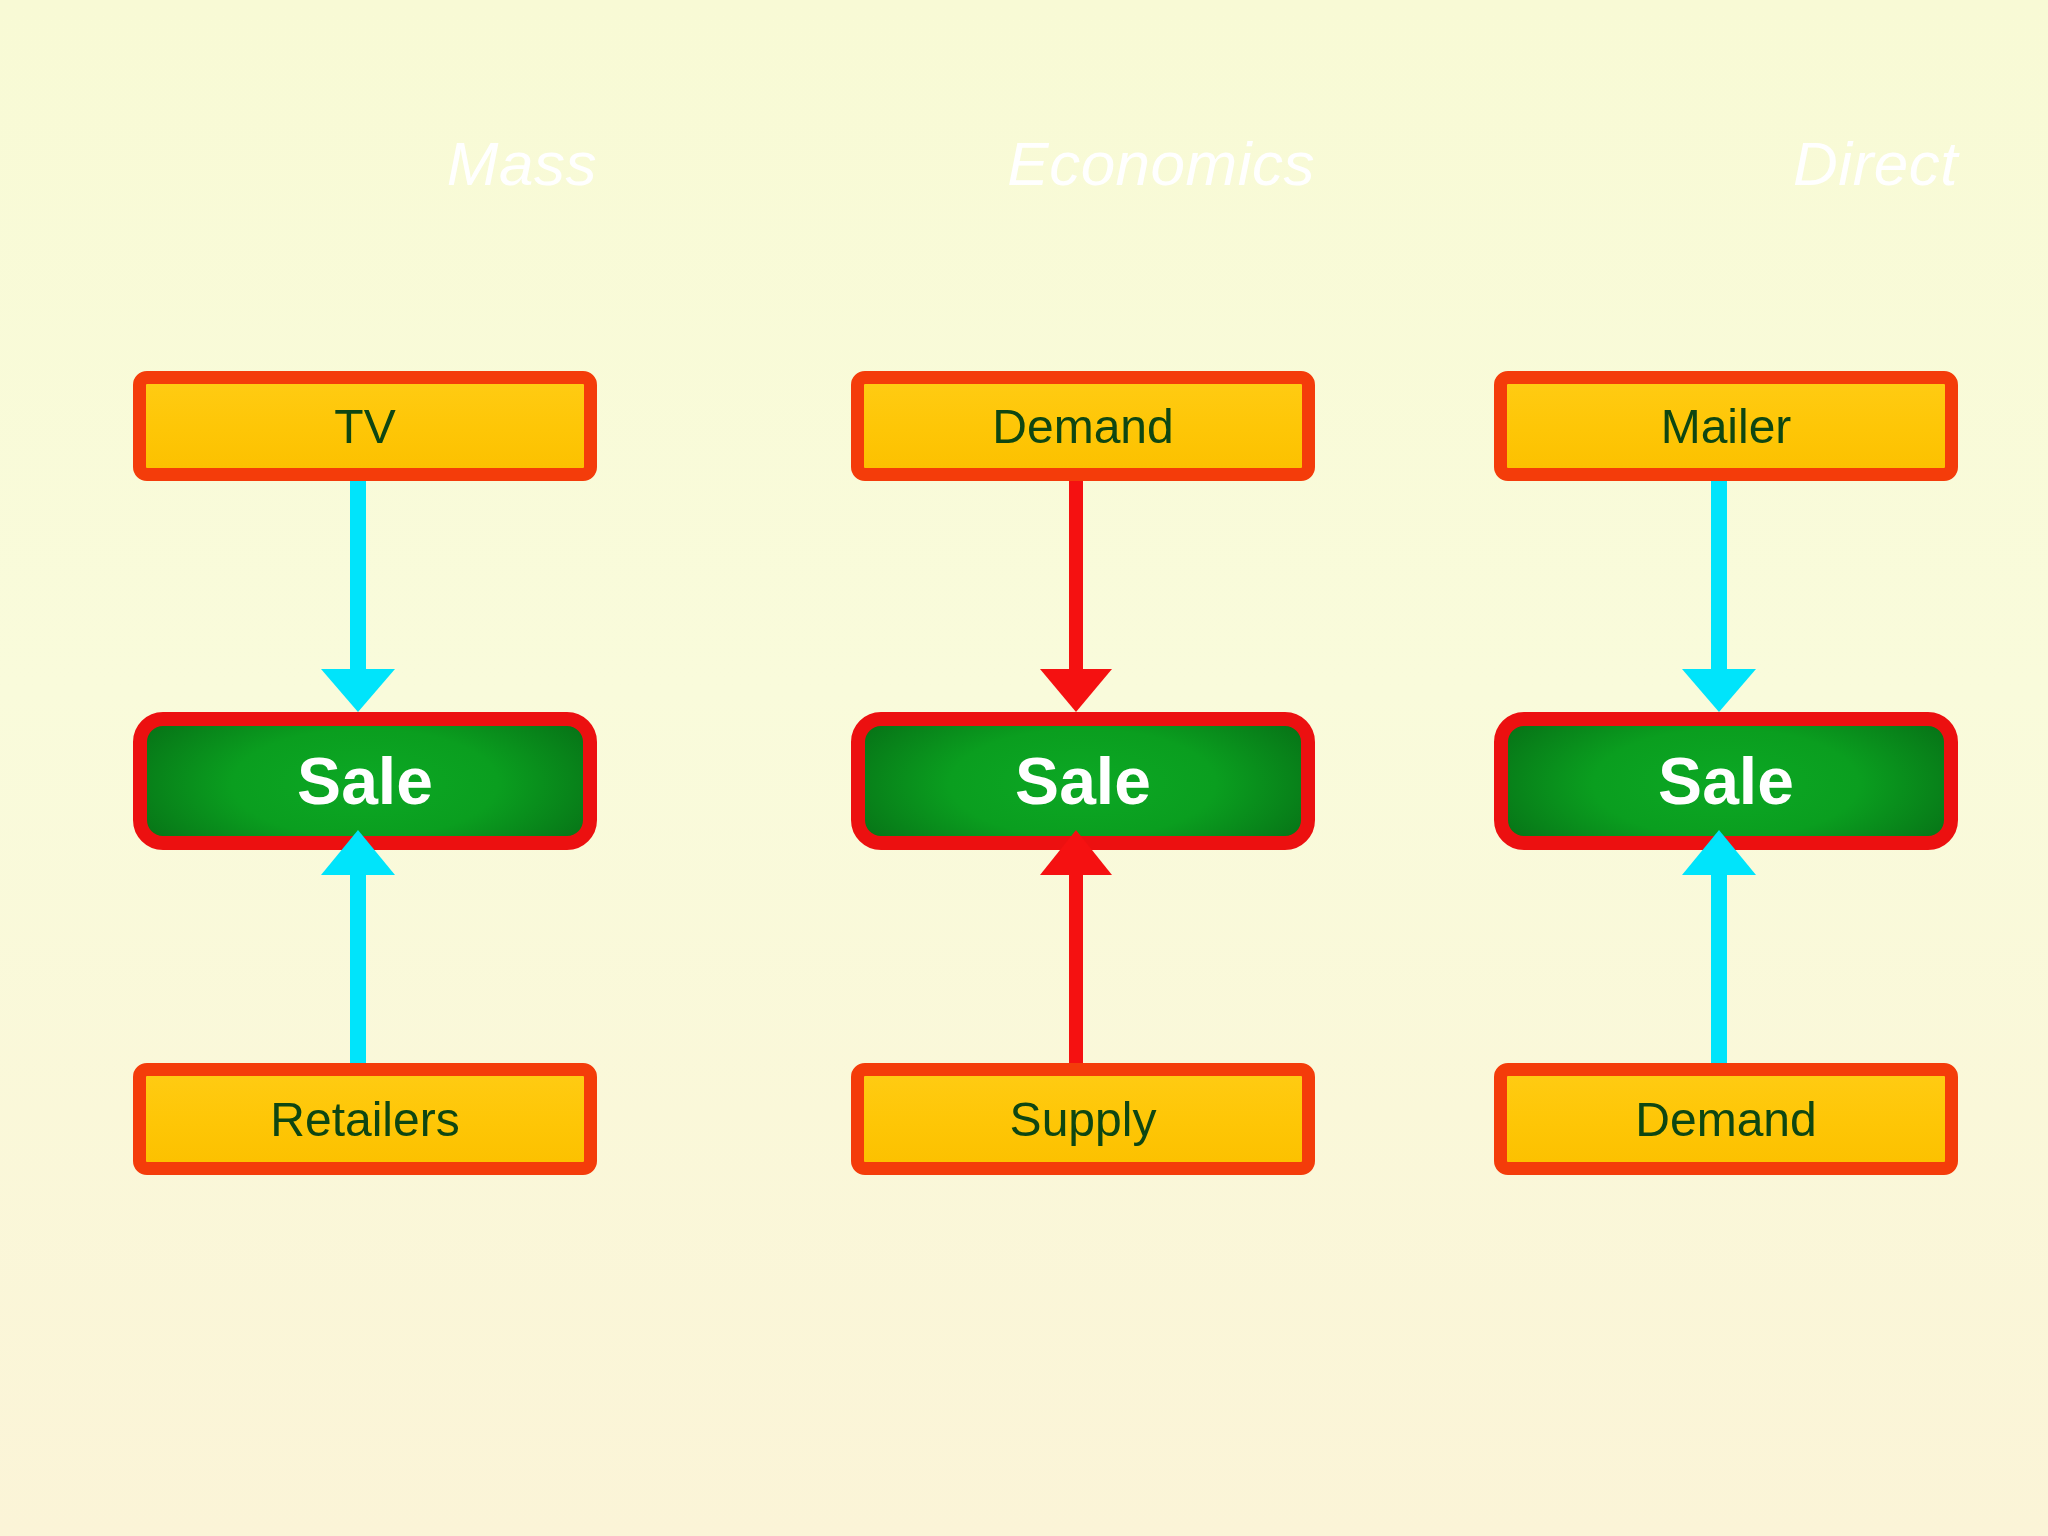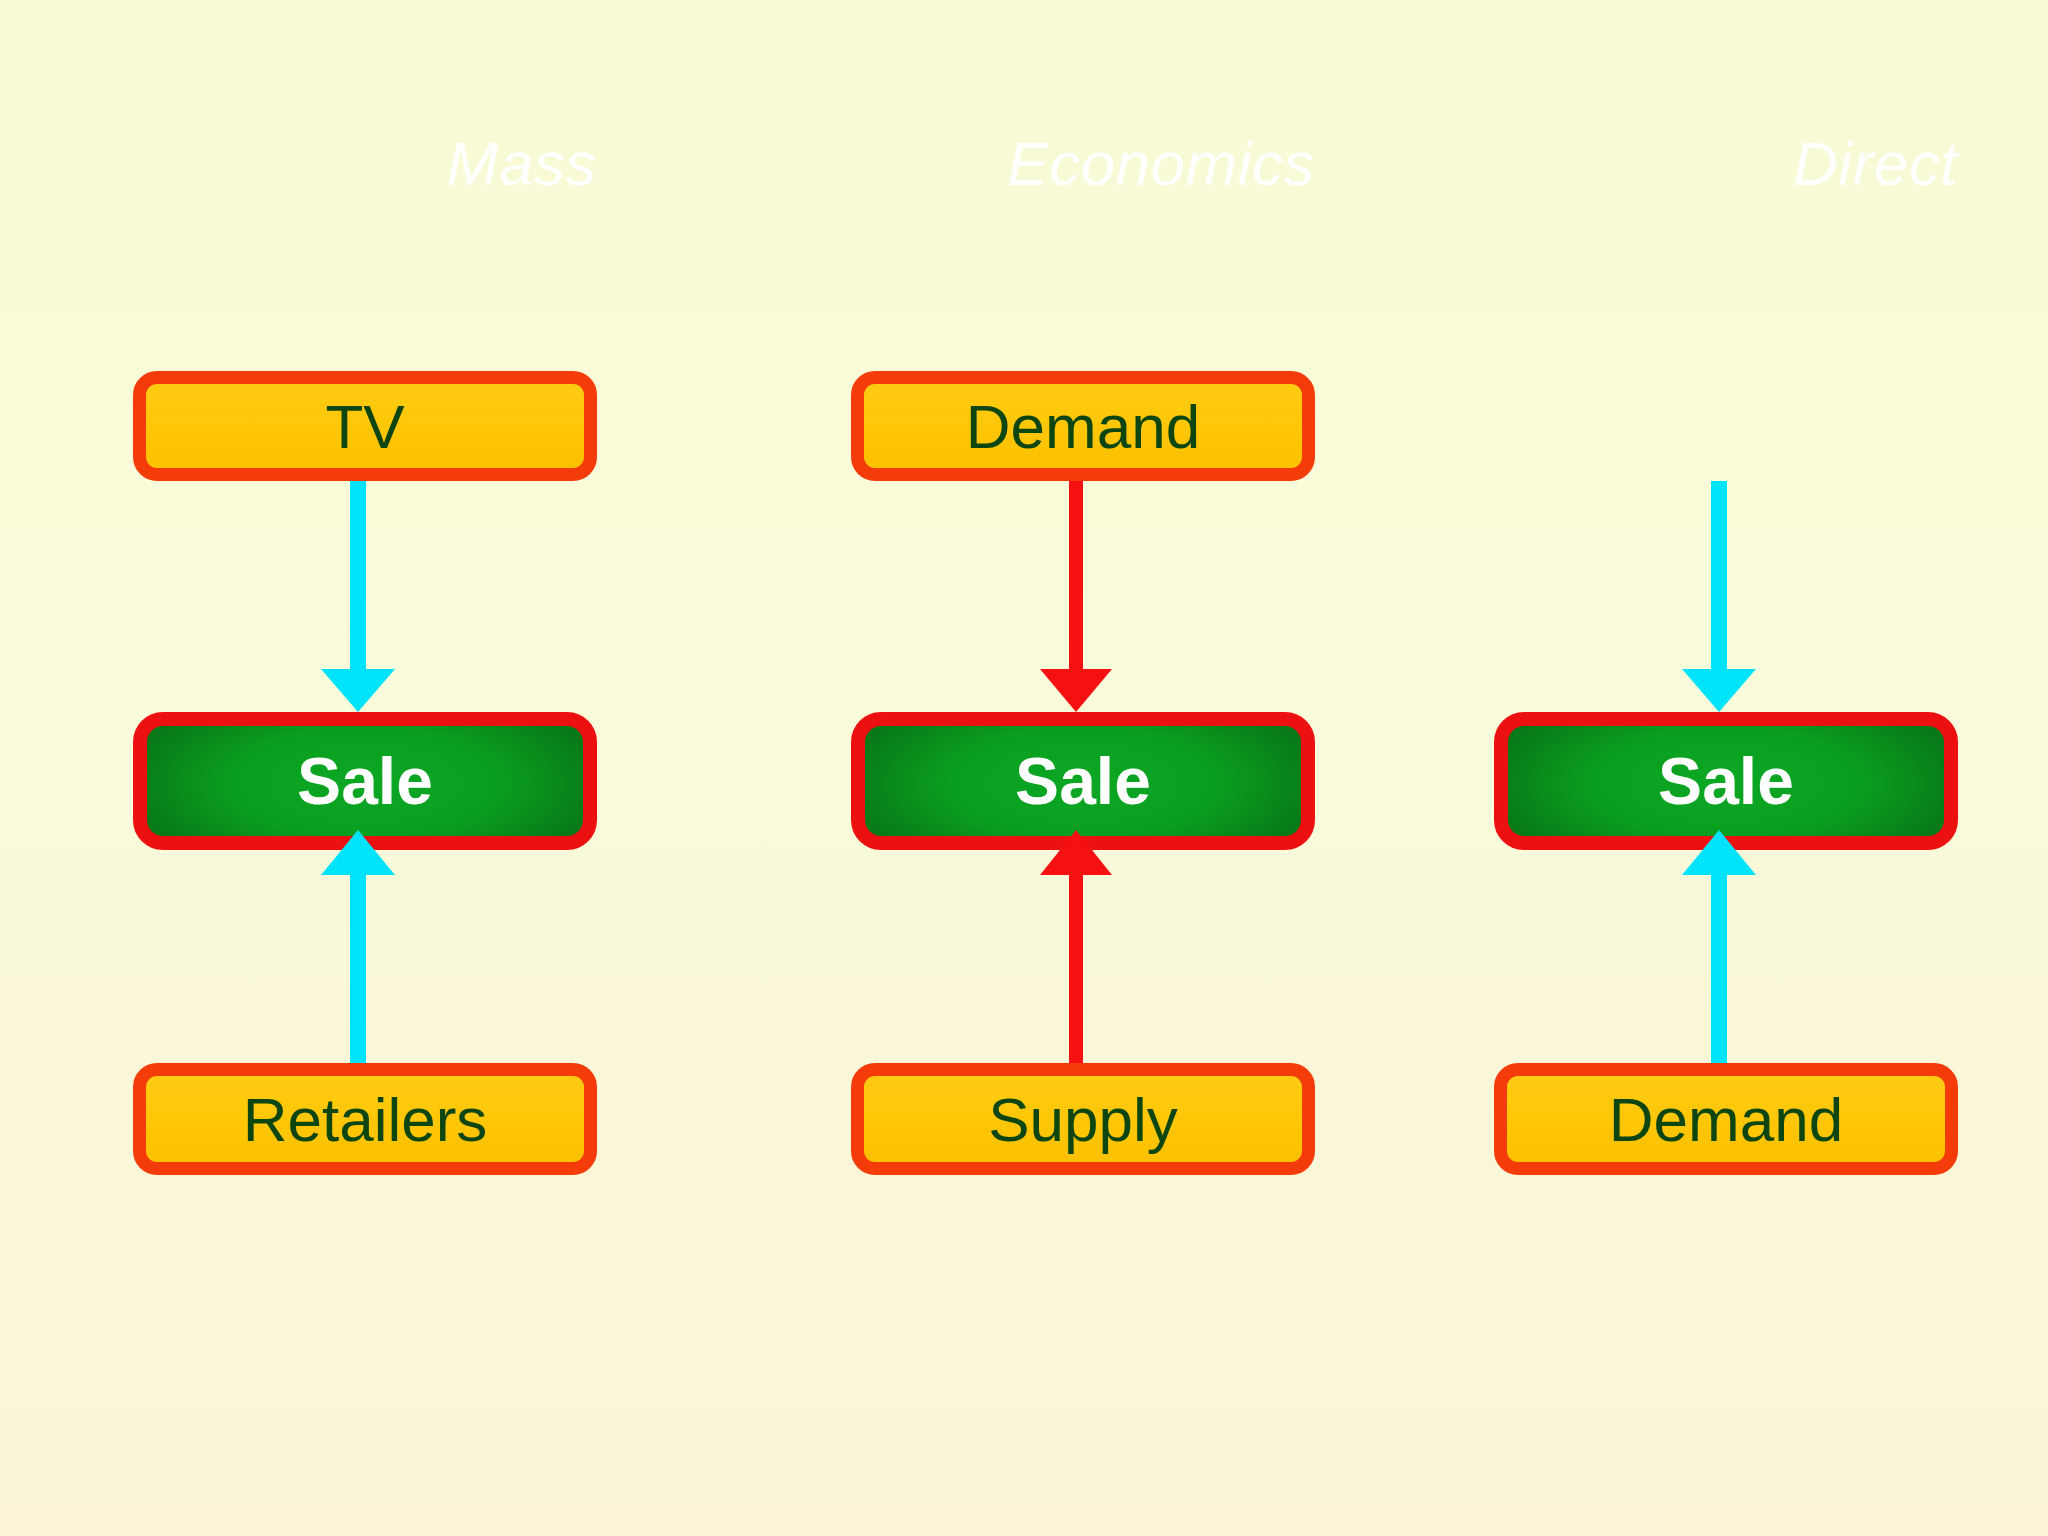--- a/index.html
+++ b/index.html
@@ -38,23 +38,23 @@
     left: 0;
     width: 464px;
     display: flex;
     align-items: center;
     justify-content: center;
     text-align: center;
   }
   .node-gold {
     background: linear-gradient(180deg, #ffcb12 0%, #fec606 55%, #fcc100 100%);
     border: 13px solid #f43c0a;
-    border-radius: 24px;
+    border-radius: 14px;
     color: #0e4612;
-    font-size: 62px;
+    font-size: 48px;
   }
   .node-top    { top: 371px; height: 110px; }
   .node-bottom { top: 1063px; height: 112px; }
   .node-sale {
     top: 712px;
     height: 138px;
     border: 14px solid #ec1010;
     border-radius: 30px;
     background: radial-gradient(ellipse 80% 130% at 50% 52%,
                 #0ca824 0%, #0a9e1f 38%, #077517 72%, #045c10 100%);
@@ -109,20 +109,21 @@
       <g fill="#f51111">
         <polygon points="4,50 76,50 40,5"></polygon>
         <rect x="33" y="46" width="14" height="192"></rect>
       </g>
     </svg>
     <div class="node node-gold node-bottom">Supply</div>
   </div>
 
   <div class="column col-3">
     <div class="col-header">Direct</div>
+    <div class="node node-gold node-top">Mailer</div>
     <svg class="arrow arrow-down" viewBox="0 0 80 231" xmlns="http://www.w3.org/2000/svg">
       <g fill="#00e4fb">
         <rect x="32" y="0" width="16" height="192"></rect>
         <polygon points="3,188 77,188 40,231"></polygon>
       </g>
     </svg>
     <div class="node node-sale">Sale</div>
     <svg class="arrow arrow-up" viewBox="0 0 80 238" xmlns="http://www.w3.org/2000/svg">
       <g fill="#00e4fb">
         <polygon points="3,50 77,50 40,5"></polygon>

